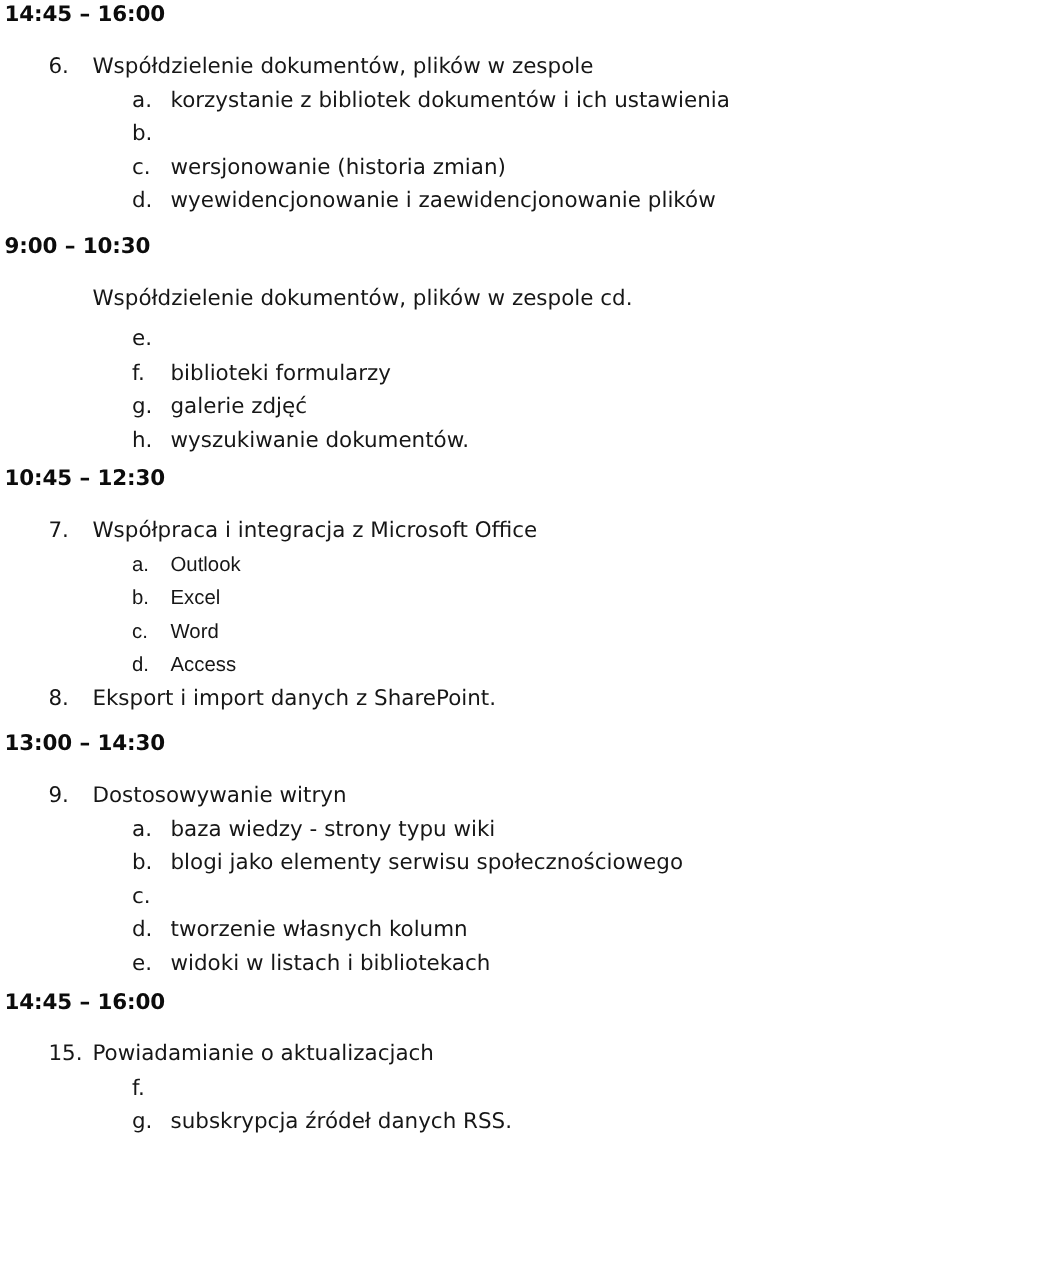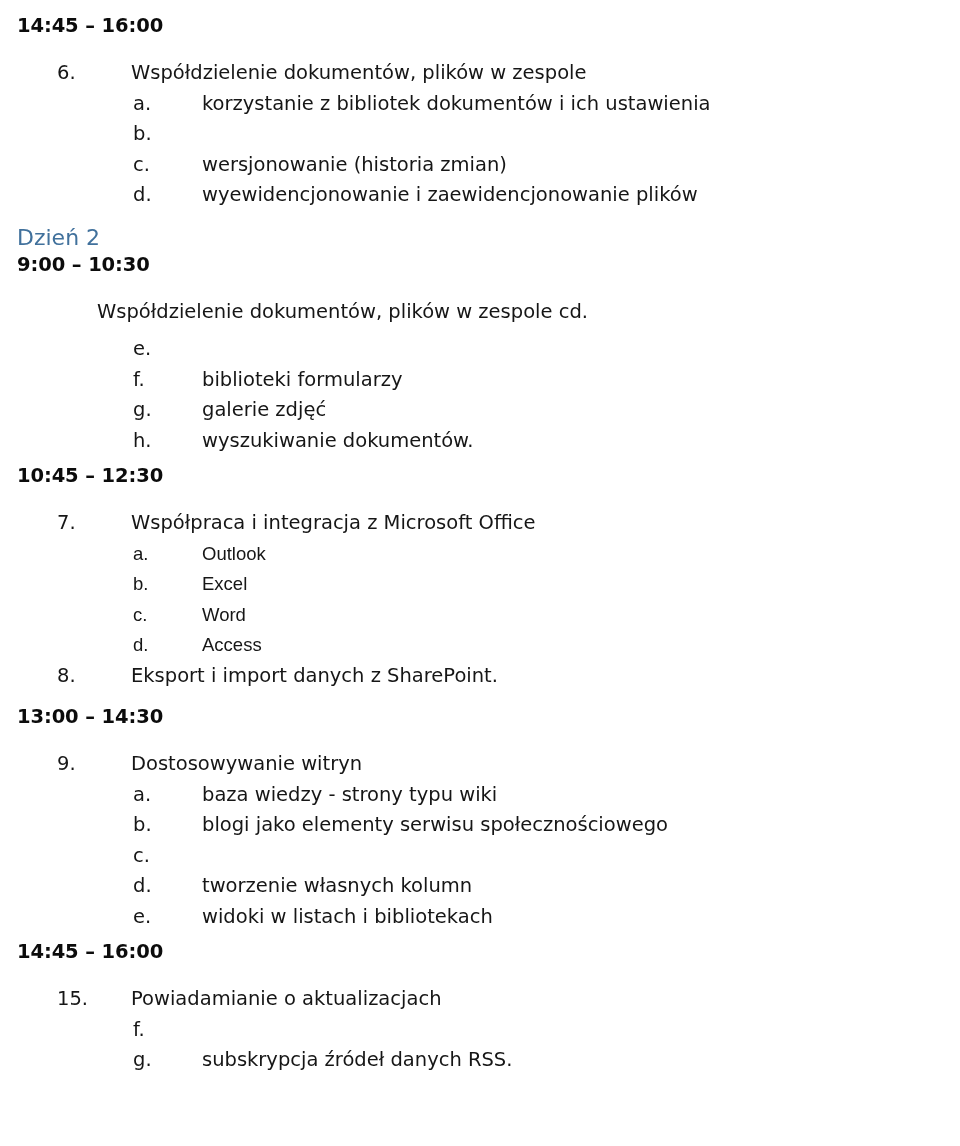--- a/index.html
+++ b/index.html
@@ -14,21 +14,21 @@
     overflow: hidden;
     font-family: "DejaVu Sans", sans-serif;
     color: #161616;
     -webkit-font-smoothing: antialiased;
   }
 
   .page {
     position: relative;
     width: 960px;
     height: 1146px;
-    padding: 13px;
+    padding: 0;
     box-sizing: border-box;
   }
 
   
   .time-heading {
     font-family: "DejaVu Sans", sans-serif;
     font-weight: bold;
     font-size: 19.5px;
     line-height: 25px;
     color: #0c0c0c;
@@ -77,21 +77,20 @@
     box-sizing: border-box;
   }
 
   .marker {
     font-family: "DejaVu Sans", sans-serif;
     white-space: pre;
   }
   .row .text {
     flex: 1 1 auto;
     white-space: pre-wrap;
-    margin-left: 34px;
   }
 
   
   .para {
     padding-left: 84px;
     font-size: 19.5px;
     line-height: 30.5px;
     white-space: pre;
   }
 
@@ -135,21 +134,20 @@
     <span class="text">wersjonowanie (historia zmian)</span>
   </div>
 
   <div class="row lvl2">
     <span class="marker">d.</span>
     <span class="text">wyewidencjonowanie i zaewidencjonowanie plików</span>
   </div>
 
   <div class="sp-s"></div>
 
-  <div class="day-label">Dzień 2</div>
 
   <div class="time-heading">9:00 – 10:30</div>
 
   <div class="sp-m"></div>
 
   <div class="para">Współdzielenie dokumentów, plików w zespole cd.</div>
 
   <div class="sp-xs"></div>
 
   <div class="row lvl2">

